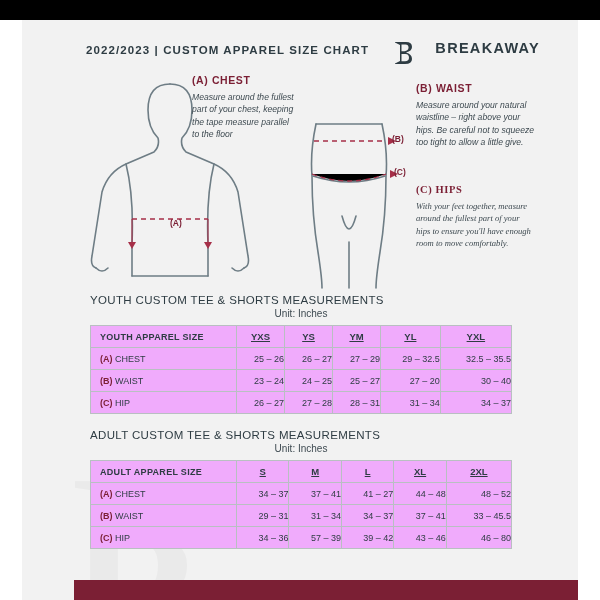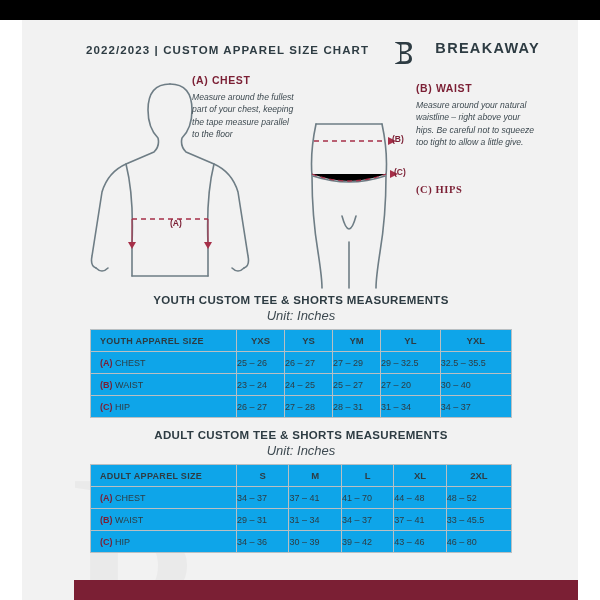--- a/index.html
+++ b/index.html
@@ -119,38 +119,37 @@
     font-weight: bold;
     color: #7b1f34;
   }
   
   .section {
     position: absolute;
     left: 68px;
     width: 422px;
   }
   .section-title {
-    text-align: center;
+    text-align: left;
     font-size: 11.5px;
-    font-weight: bold;
+    font-weight: normal;
     letter-spacing: 0.35px;
     color: #2e3c43;
   }
   .section-unit {
     text-align: center;
-    font-size: 13px;
-    font-style: italic;
+    font-size: 10px;
     color: #3e4a51;
     margin-top: 2px;
     margin-bottom: 6px;
   }
   table {
     border-collapse: collapse;
     width: 422px;
-    background: #0ea5e9;
+    background: #f0abfc;
   }
   th, td {
     border: 1px solid #b9bfc2;
     height: 21px;
     font-size: 9px;
     color: #2e3c43;
     padding: 0;
   }
   th.rowhead, td.rowhead {
     text-align: left;
@@ -159,23 +158,24 @@
     font-weight: normal;
   }
   th.rowhead {
     font-weight: bold;
     letter-spacing: 0.3px;
   }
   th.colhead {
     text-align: center;
     font-weight: bold;
     font-size: 9.5px;
+    text-decoration: underline;
   }
   td.val {
-    text-align: left;
+    text-align: right;
     font-size: 9px;
   }
   .tag {
     color: #7b1f34;
     font-weight: bold;
   }
   .sec-youth { top: 274px; }
   .sec-adult { top: 409px; }
 </style>
 </head>
@@ -253,20 +253,21 @@
       <div class="note note-a">
         <div class="note-title">(A) CHEST</div>
         <div class="note-body">Measure around the fullest part of your chest, keeping the tape measure parallel to the floor</div>
       </div>
       <div class="note note-b">
         <div class="note-title">(B) WAIST</div>
         <div class="note-body">Measure around your natural waistline – right above your hips. Be careful not to squeeze too tight to allow a little give.</div>
       </div>
       <div class="note note-c">
         <div class="note-title">(C) HIPS</div>
+        <div class="note-body">With your feet together, measure around the fullest part of your hips to ensure you'll have enough room to move comfortably.</div>
       </div>
     </div>
 
     <div class="section sec-youth">
       <div class="section-title">YOUTH CUSTOM TEE &amp; SHORTS MEASUREMENTS</div>
       <div class="section-unit">Unit: Inches</div>
       <table>
         <thead>
           <tr>
             <th class="rowhead">YOUTH APPAREL SIZE</th>
@@ -318,36 +319,36 @@
             <th class="colhead">L</th>
             <th class="colhead">XL</th>
             <th class="colhead">2XL</th>
           </tr>
         </thead>
         <tbody>
           <tr>
             <td class="rowhead"><span class="tag">(A)</span> <span>CHEST</span></td>
             <td class="val">34 – 37</td>
             <td class="val">37 – 41</td>
-            <td class="val">41 – 70</td>
+            <td class="val">41 – 27</td>
             <td class="val">44 – 48</td>
             <td class="val">48 – 52</td>
           </tr>
           <tr>
             <td class="rowhead"><span class="tag">(B)</span> <span>WAIST</span></td>
             <td class="val">29 – 31</td>
             <td class="val">31 – 34</td>
             <td class="val">34 – 37</td>
             <td class="val">37 – 41</td>
             <td class="val">33 – 45.5</td>
           </tr>
           <tr>
             <td class="rowhead"><span class="tag">(C)</span> <span>HIP</span></td>
             <td class="val">34 – 36</td>
-            <td class="val">30 – 39</td>
+            <td class="val">57 – 39</td>
             <td class="val">39 – 42</td>
             <td class="val">43 – 46</td>
             <td class="val">46 – 80</td>
           </tr>
         </tbody>
       </table>
     </div>
 
   </div>
 </div>

